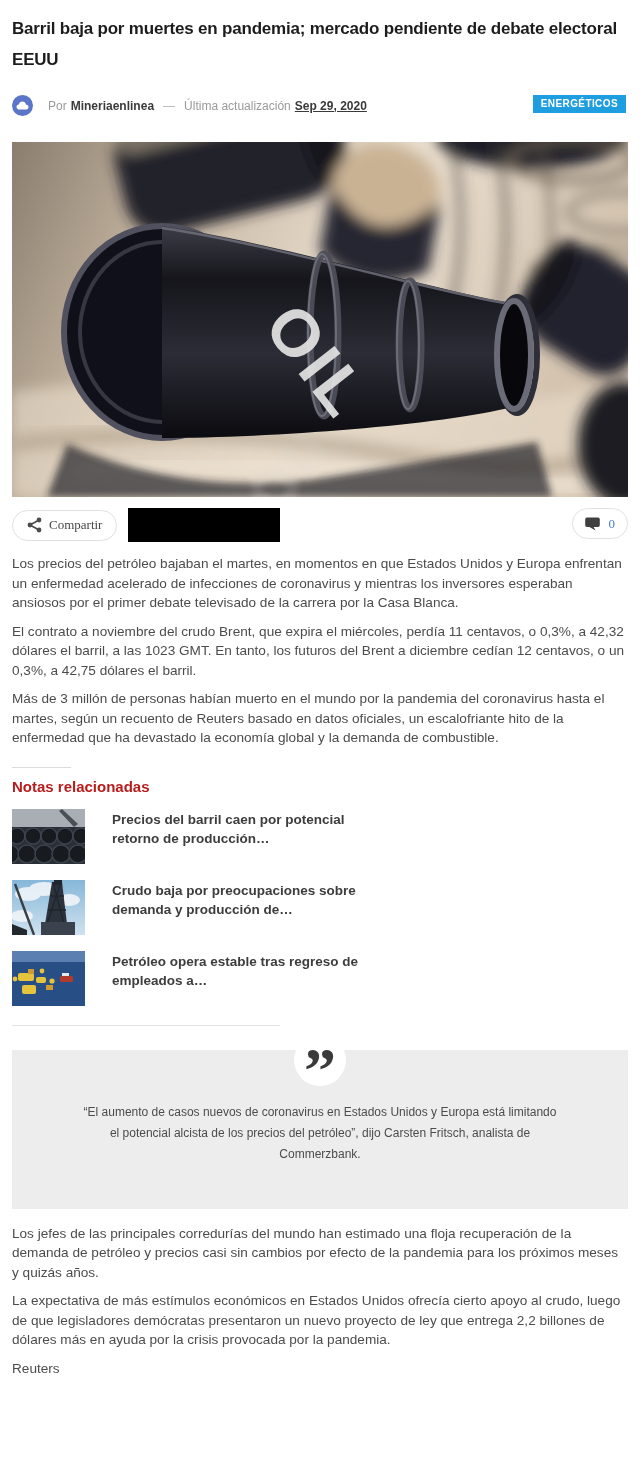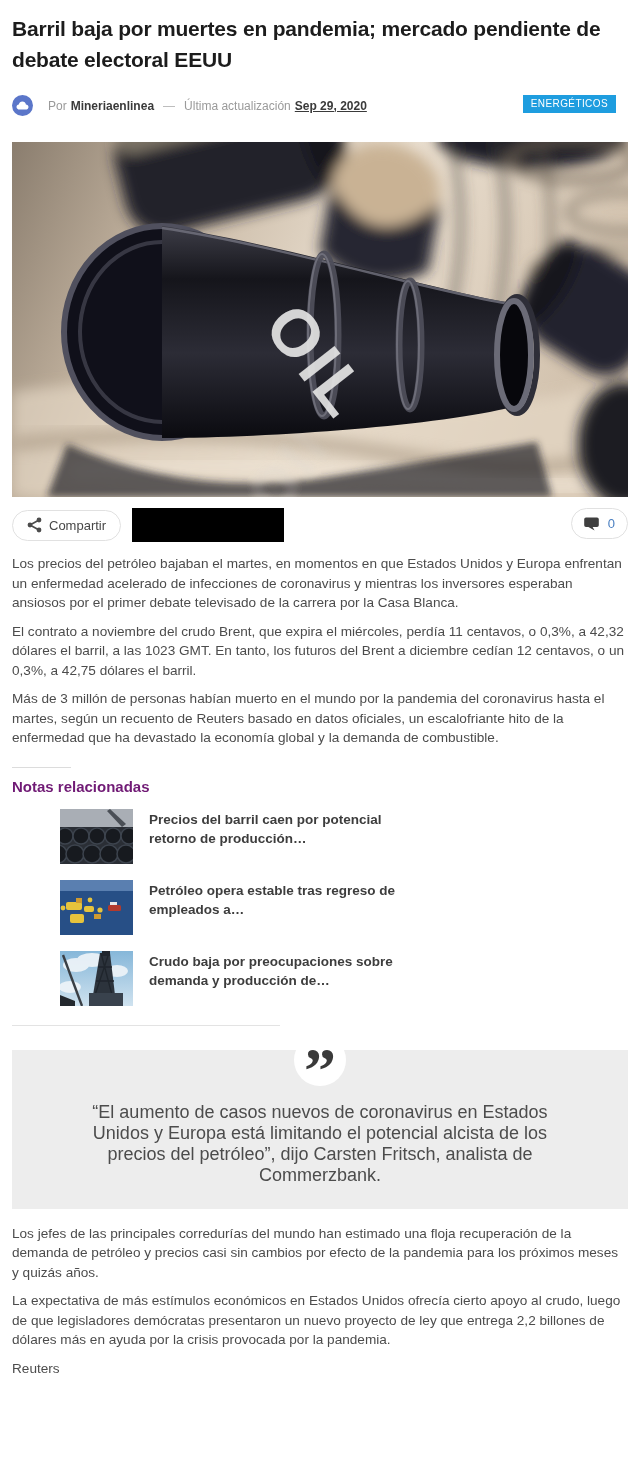--- a/index.html
+++ b/index.html
@@ -7,68 +7,68 @@
   body {
     width:640px; height:1478px; overflow:hidden; position:relative;
     font-family:"Liberation Sans", sans-serif;
     -webkit-font-smoothing:antialiased;
   }
   .container { width:640px; padding:0 12px; }
 
   
   .title {
     margin-top:14px;
-    font-size:21px; line-height:30.5px; font-weight:bold;
+    font-size:17px; line-height:30.5px; font-weight:bold;
     color:#1c1c1c; letter-spacing:-0.2px;
   }
   .byline-row {
     position:relative; margin-top:20px; height:21px;
     display:flex; align-items:center; font-size:12px; color:#9a9a9a;
   }
   .avatar {
     width:21px; height:21px; border-radius:50%; background:#5b76c9;
     display:flex; align-items:center; justify-content:center; flex:none;
   }
   .byline-row .sep { margin:0 9px; color:#b5b5b5; }
   .byline-row .lbl { margin-left:15px; }
   .byline-row b { color:#3a3a3a; font-weight:bold;text-align:right; }
   .byline-row .author { margin-left:4px; }
   .byline-row .date { margin-left:4px;text-decoration:underline; }
   .badge {
-    position:absolute; right:12px; top:0;
+    position:absolute; right:2px; top:0;
     background:#1e9ddf; color:#fff;
-    font-size:10px; font-weight:normal; letter-spacing:0.4px;
+    font-size:10px; font-weight:bold; letter-spacing:0.4px;
     padding:3px 8px 4px; line-height:11px;
   }
 
   
   .hero { margin-top:26px; width:616px; height:355px; overflow:hidden; background:#d8c9b6; }
   .hero svg { display:block; }
 
   
   .share-row { position:relative; margin-top:11px; height:34px; display:flex; align-items:center; }
   .pill {
     display:inline-flex; align-items:center; gap:7px;
     background:#fff; border:1px solid #e1e1e1; border-radius:17px;
     height:31px; padding:0 14px;
     font-size:13px; color:#474747; cursor:pointer;
-    font-family:Liberation Sans, sans-serif;
+    font-family:Liberation Serif, serif;
   }
   .redacted { width:152px; height:34px; background:#000; margin-left:11px; }
   .comment-pill { position:absolute; right:0; top:0; padding:0 12px; }
   .comment-pill .count { color:#4a7fc1; font-size:13px; }
 
   
   .article-body { margin-top:12px; font-size:13.6px; line-height:19.5px; color:#4c4c4c; }
   .article-body p { margin-bottom:9px; }
 
   .mini-divider { border:none; border-top:1px solid #dcdcdc; width:59px; margin:19px 0 10px; }
-  .related-heading { font-size:15px; line-height:18px; color:#701a75; font-weight:bold; }
+  .related-heading { font-size:15px; line-height:18px; color:#b91c1c; font-weight:bold; }
   .related-list { margin-top:13px; }
-  .related-item { display:flex; gap:16px; margin-bottom:16px; cursor:pointer;margin-left:48px; }
+  .related-item { display:flex; gap:27px; margin-bottom:16px; cursor:pointer; }
   .thumb { width:73px; height:55px; flex:none; overflow:hidden; }
   .thumb svg { display:block; }
   .related-title {
     font-size:13.5px; font-weight:bold; color:#3d3d3d;
     line-height:19px; max-width:250px; padding-top:1px;
   }
   .divider { border:none; border-top:1px solid #e3e3e3; width:268px; margin:19px 0 0; }
 
   
   .quote-box {
@@ -81,21 +81,21 @@
     display:flex; align-items:flex-start; justify-content:center;
   }
   .quote-glyph { height:100%; overflow:hidden; }
   .quote-glyph::before {
     content:"\201D";
     font-family:"Liberation Serif", serif; font-weight:bold;
     font-size:64px; line-height:74px; color:#3a3a3a;
     display:block;
   }
   .quote-text {
-    font-size:18px; line-height:21px; color:#4c4c4c;
+    font-size:12px; line-height:21px; color:#4c4c4c;
     max-width:478px; margin:0 auto;
   }
 
   .bottom-paragraphs { margin-top:15px; }
   .source { color:#4c4c4c; }
 
   .icon { display:inline-flex; align-items:center; }
 </style>
 </head>
 <body>
@@ -248,44 +248,20 @@
                 <circle cx="66" cy="45" r="9"></circle>
             </g>
           </svg>
         </div>
         <div class="related-title">Precios del barril caen por potencial retorno de producción…</div>
       </div>
 
       <div class="related-item">
         <div class="thumb">
           <svg width="73" height="55" viewBox="0 0 73 55">
-            <rect width="73" height="55" fill="#274f86"></rect>
-            <rect width="73" height="11" fill="#5a7fb0"></rect>
-            <g fill="#e6c33c">
-              <rect x="6" y="22" width="16" height="8" rx="2"></rect>
-              <rect x="24" y="26" width="10" height="6" rx="2"></rect>
-              <rect x="10" y="34" width="14" height="9" rx="2"></rect>
-              <circle cx="3" cy="28" r="2.4"></circle>
-                <circle cx="30" cy="20" r="2.4"></circle>
-                <circle cx="40" cy="30" r="2.6"></circle>
-            </g>
-            <g fill="#cf9a30">
-                <rect x="16" y="18" width="6" height="5"></rect>
-                <rect x="34" y="34" width="7" height="5"></rect>
-              </g>
-            <rect x="48" y="25" width="13" height="6" rx="1.5" fill="#b23a2d"></rect>
-            <rect x="50" y="22" width="7" height="3" fill="#e8e8e8"></rect>
-          </svg>
-        </div>
-        <div class="related-title">Petróleo opera estable tras regreso de empleados a…</div>
-      </div>
-
-      <div class="related-item">
-        <div class="thumb">
-          <svg width="73" height="55" viewBox="0 0 73 55">
             <defs>
               <linearGradient id="skyg" x1="0" y1="0" x2="0" y2="1">
                 <stop offset="0" stop-color="#86b7d9"></stop>
                   <stop offset="1" stop-color="#cfe2ef"></stop>
               </linearGradient>
             </defs>
             <rect width="73" height="55" fill="url(#skyg)"></rect>
             <g fill="#f0f5f9" opacity="0.9">
               <ellipse cx="16" cy="14" rx="13" ry="7"></ellipse>
                 <ellipse cx="32" cy="9" rx="15" ry="7"></ellipse>
@@ -296,20 +272,44 @@
             <path d="M41 2 L52 44 M49 2 L35 44 M38 16 L52 16 M36 30 L54 30" stroke="#1f252c" stroke-width="1.3"></path>
             <rect x="42" y="0" width="8" height="5" fill="#20262e"></rect>
             <rect x="29" y="42" width="34" height="13" fill="#39424d"></rect>
             <line x1="3" y1="4" x2="22" y2="55" stroke="#3a3f45" stroke-width="2.4"></line>
             <polygon points="0,44 15,50 15,55 0,55" fill="#23282e"></polygon>
           </svg>
         </div>
         <div class="related-title">Crudo baja por preocupaciones sobre demanda y producción de…</div>
       </div>
 
+      <div class="related-item">
+        <div class="thumb">
+          <svg width="73" height="55" viewBox="0 0 73 55">
+            <rect width="73" height="55" fill="#274f86"></rect>
+            <rect width="73" height="11" fill="#5a7fb0"></rect>
+            <g fill="#e6c33c">
+              <rect x="6" y="22" width="16" height="8" rx="2"></rect>
+              <rect x="24" y="26" width="10" height="6" rx="2"></rect>
+              <rect x="10" y="34" width="14" height="9" rx="2"></rect>
+              <circle cx="3" cy="28" r="2.4"></circle>
+                <circle cx="30" cy="20" r="2.4"></circle>
+                <circle cx="40" cy="30" r="2.6"></circle>
+            </g>
+            <g fill="#cf9a30">
+                <rect x="16" y="18" width="6" height="5"></rect>
+                <rect x="34" y="34" width="7" height="5"></rect>
+              </g>
+            <rect x="48" y="25" width="13" height="6" rx="1.5" fill="#b23a2d"></rect>
+            <rect x="50" y="22" width="7" height="3" fill="#e8e8e8"></rect>
+          </svg>
+        </div>
+        <div class="related-title">Petróleo opera estable tras regreso de empleados a…</div>
+      </div>
+
     </div>
 
     <hr class="divider">
 
     <blockquote class="quote-box">
       <span class="quote-circle">
         <span class="quote-glyph"></span>
       </span>
       <p class="quote-text">“El aumento de casos nuevos de coronavirus en Estados Unidos y Europa está limitando el potencial alcista de los precios del petróleo”, dijo Carsten Fritsch, analista de Commerzbank.</p>
     </blockquote>

